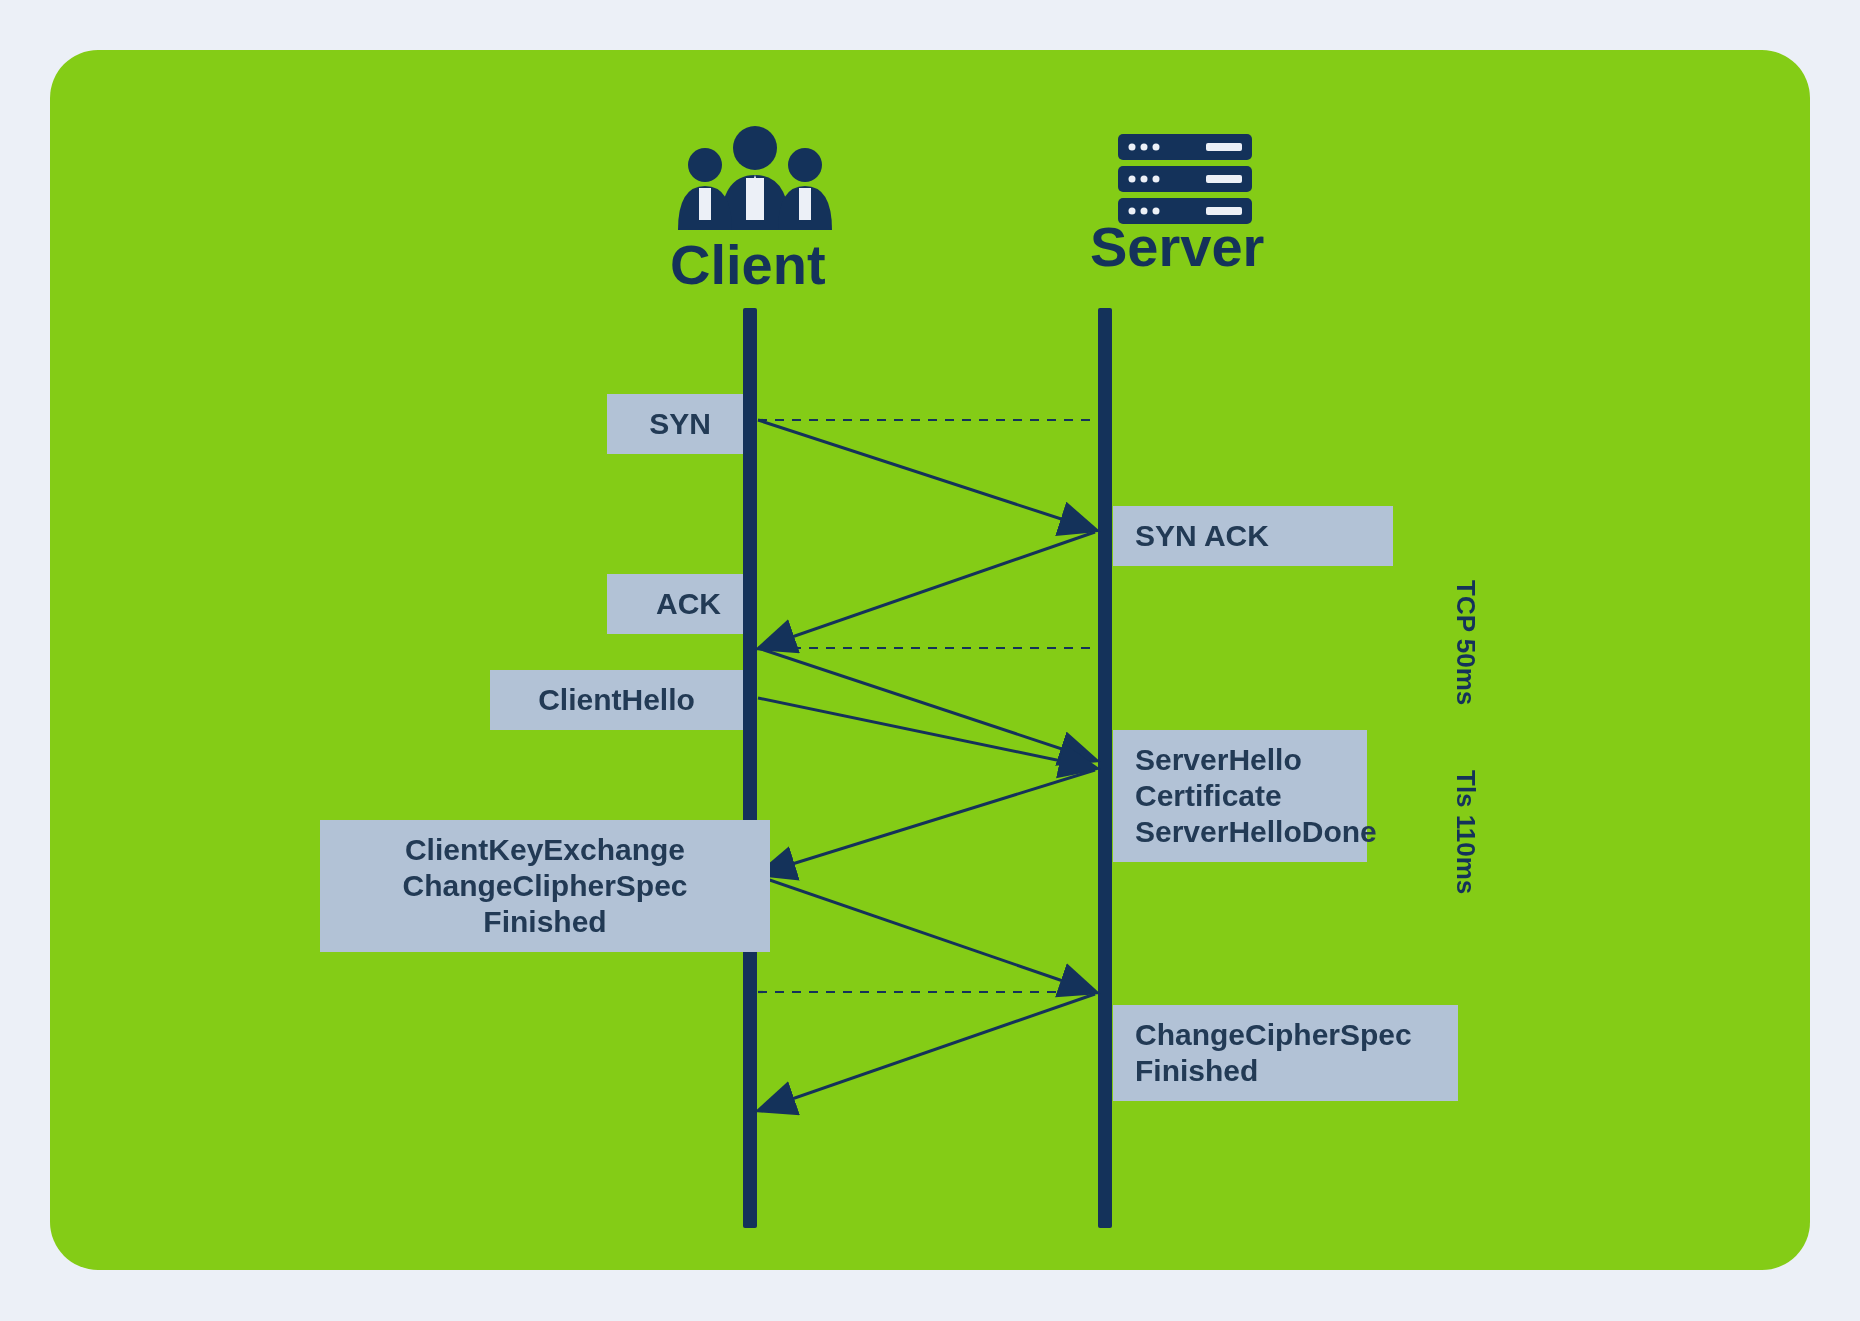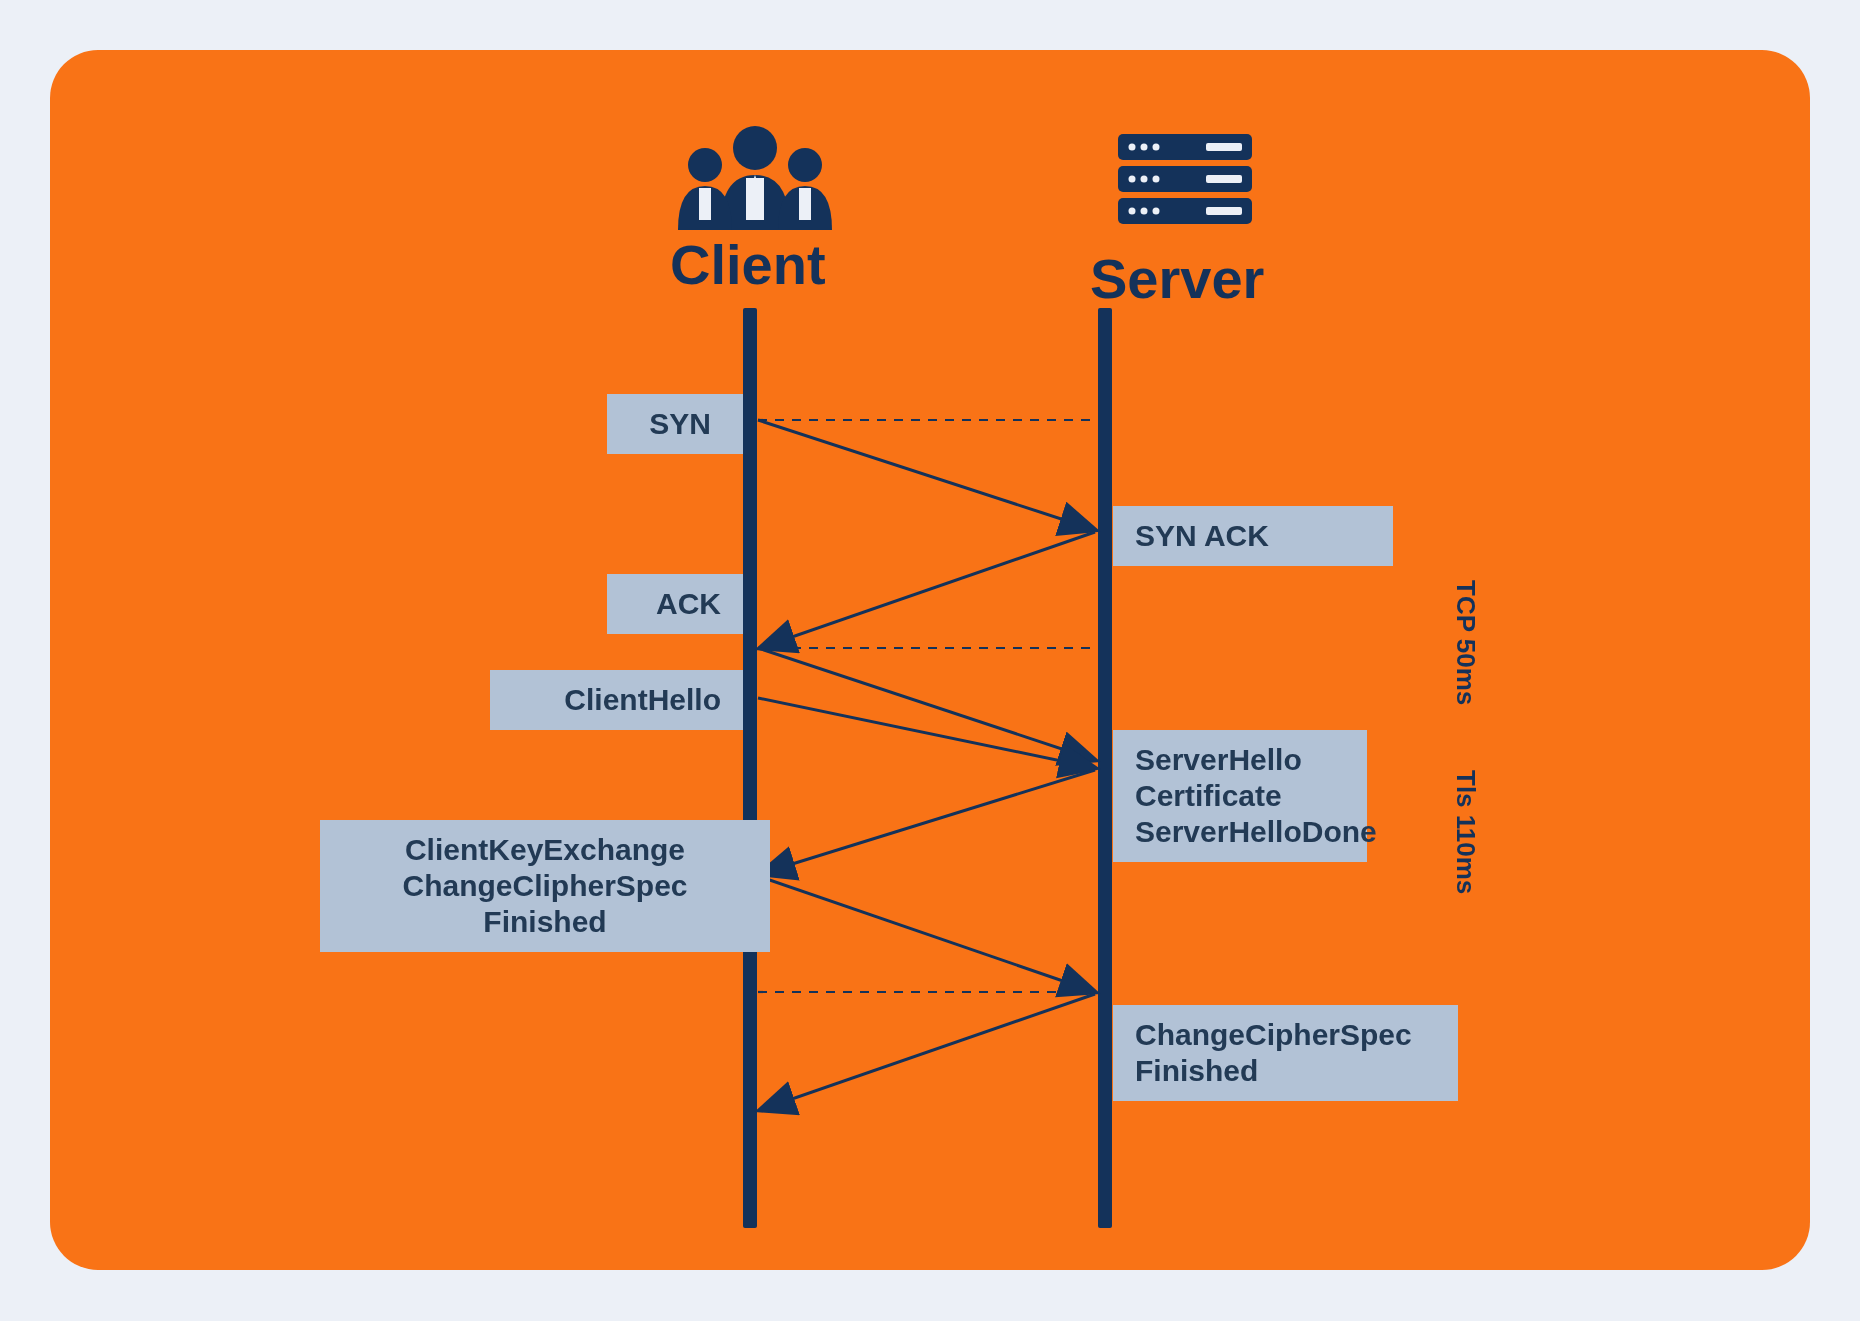--- a/index.html
+++ b/index.html
@@ -6,21 +6,21 @@
   body {
     margin: 0;
     padding: 50px;
     background: #ecf0f7;
     font-family: Arial, Helvetica, sans-serif;
   }
   .canvas {
     position: relative;
     width: 1760px;
     height: 1220px;
-    background: #f97316;
+    background: #84cc16;
     border-radius: 48px;
     margin: 0 auto;
   }
   .title {
     position: absolute;
     font-size: 56px;
     font-weight: 800;
     color: #14325a;
   }
   .icon-holder { position: absolute; }
@@ -92,21 +92,21 @@
           <circle cx="34" cy="49" r="3.5"></circle>
           <circle cx="46" cy="49" r="3.5"></circle>
         <rect x="96" y="45" width="36" height="8" rx="2"></rect>
         <circle cx="22" cy="81" r="3.5"></circle>
           <circle cx="34" cy="81" r="3.5"></circle>
           <circle cx="46" cy="81" r="3.5"></circle>
         <rect x="96" y="77" width="36" height="8" rx="2"></rect>
       </g>
     </svg>
   </div>
-  <div class="title" style="left:1040px; top:196px;">Server</div>
+  <div class="title" style="left:1040px; top:164px;">Server</div>
 
   <div class="vline" style="left:693px; top:258px; height:920px;"></div>
   <div class="vline" style="left:1048px; top:258px; height:920px;"></div>
 
   <svg width="1760" height="1220" style="position:absolute; left:0; top:0; pointer-events:none;">
     <defs>
       <marker id="ah" markerWidth="14" markerHeight="14" refX="12" refY="6" orient="auto">
         <path d="M0,0 L14,6 L0,12 Z" fill="#14325a"></path>
       </marker>
     </defs>
@@ -127,21 +127,21 @@
 
     <line x1="708" y1="826" x2="1045" y2="942" stroke="#14325a" stroke-width="3" marker-end="url(#ah)"></line>
 
     <line x1="708" y1="942" x2="1045" y2="942" stroke="#14325a" stroke-width="2.2" stroke-dasharray="9 8"></line>
 
     <line x1="1045" y1="944" x2="710" y2="1060" stroke="#14325a" stroke-width="3" marker-end="url(#ah)"></line>
   </svg>
 
   <div class="msgbox" style="left:557px; top:344px; width:136px; text-align:center;padding-left:32px;">SYN</div>
   <div class="msgbox" style="left:557px; top:524px; width:136px; text-align:right;">ACK</div>
-  <div class="msgbox" style="left:440px; top:620px; width:253px; text-align:right;">ClientHello</div>
+  <div class="msgbox" style="left:440px; top:620px; width:253px; text-align:center;">ClientHello</div>
   <div class="msgbox" style="left:270px; top:770px; width:450px; text-align:center;">ClientKeyExchange
 ChangeClipherSpec
 Finished</div>
 
   <div class="msgbox" style="left:1063px; top:456px; width:280px;">SYN ACK</div>
   <div class="msgbox" style="left:1063px; top:680px; width:254px;">ServerHello
 Certificate
 ServerHelloDone</div>
   <div class="msgbox" style="left:1063px; top:918px; width:345px;margin-top:37px;">ChangeCipherSpec
 Finished</div>

